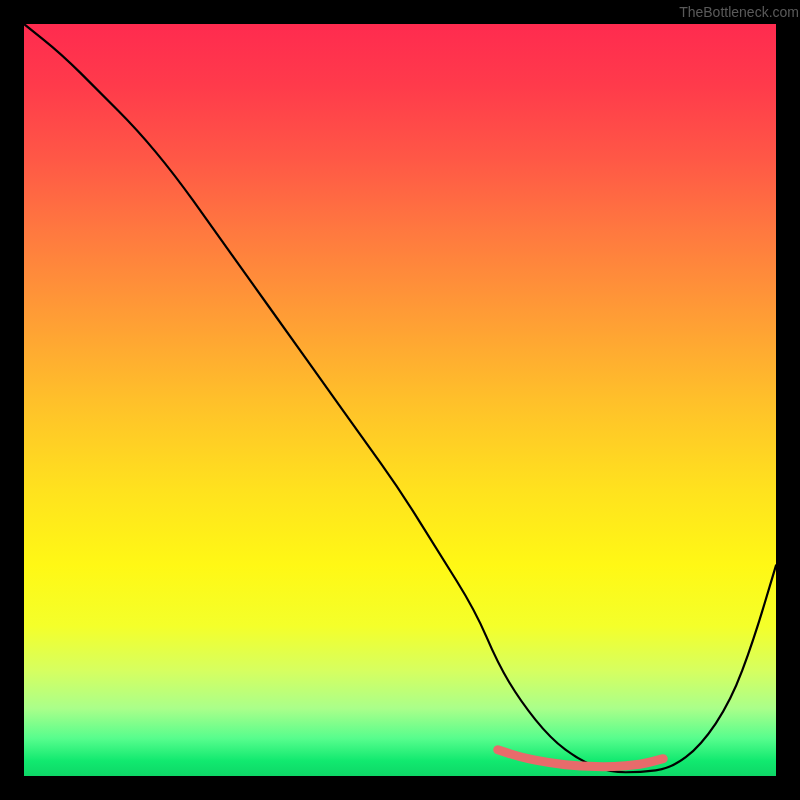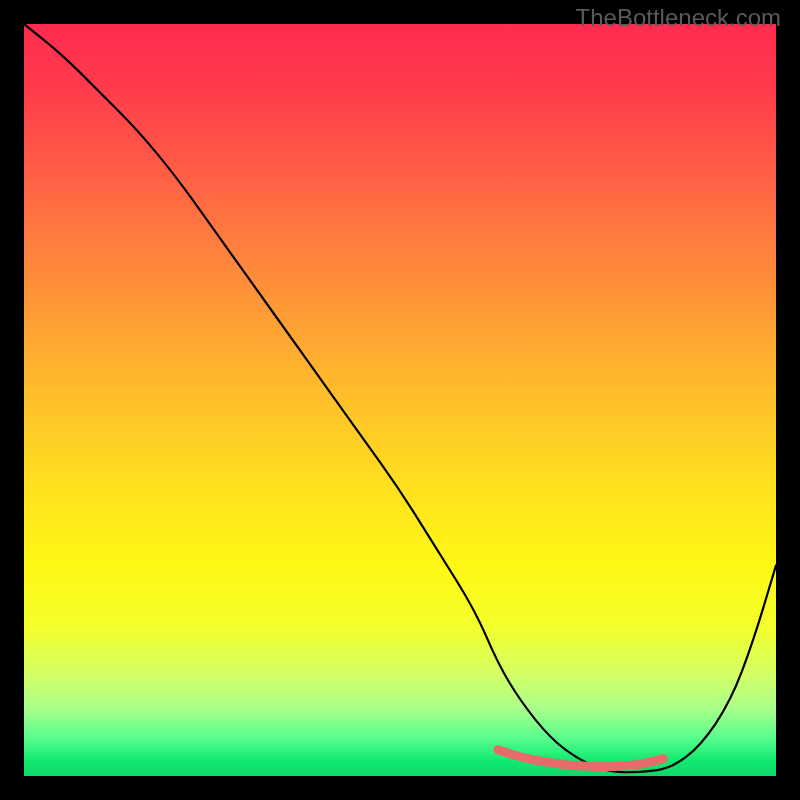--- a/index.html
+++ b/index.html
@@ -6,23 +6,23 @@
   body {
     width: 800px;
     height: 800px;
     background: #000;
     position: relative;
     font-family: Arial, sans-serif;
   }
   .watermark {
     position: absolute;
     top: 4px;
-    right: 19px;
+    right: 1px;
     color: #5a5a5a;
-    font-size: 24px;
+    font-size: 14px;
     font-weight: 500;
     z-index: 10;
   }
   .plot-area {
     position: absolute;
     left: 24px;
     top: 24px;
     width: 752px;
     height: 752px;
     background: linear-gradient(

